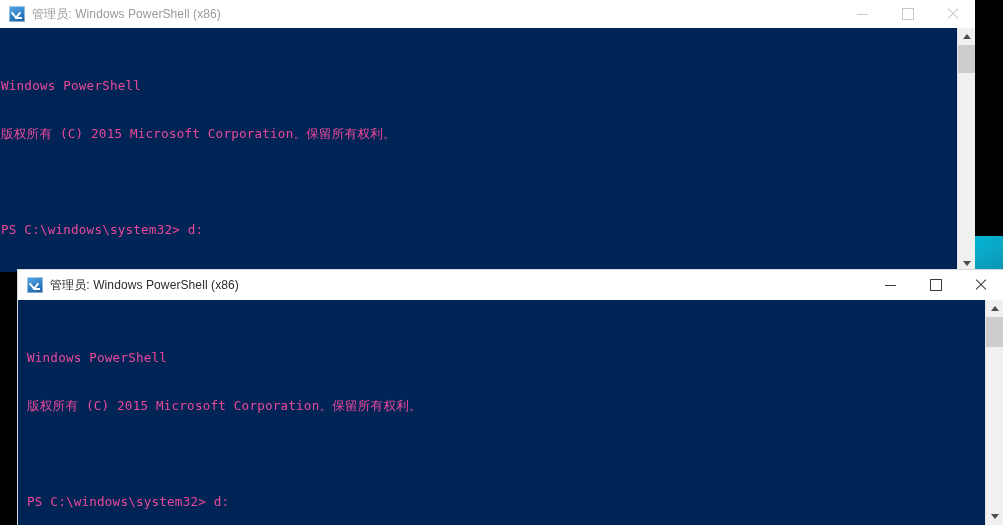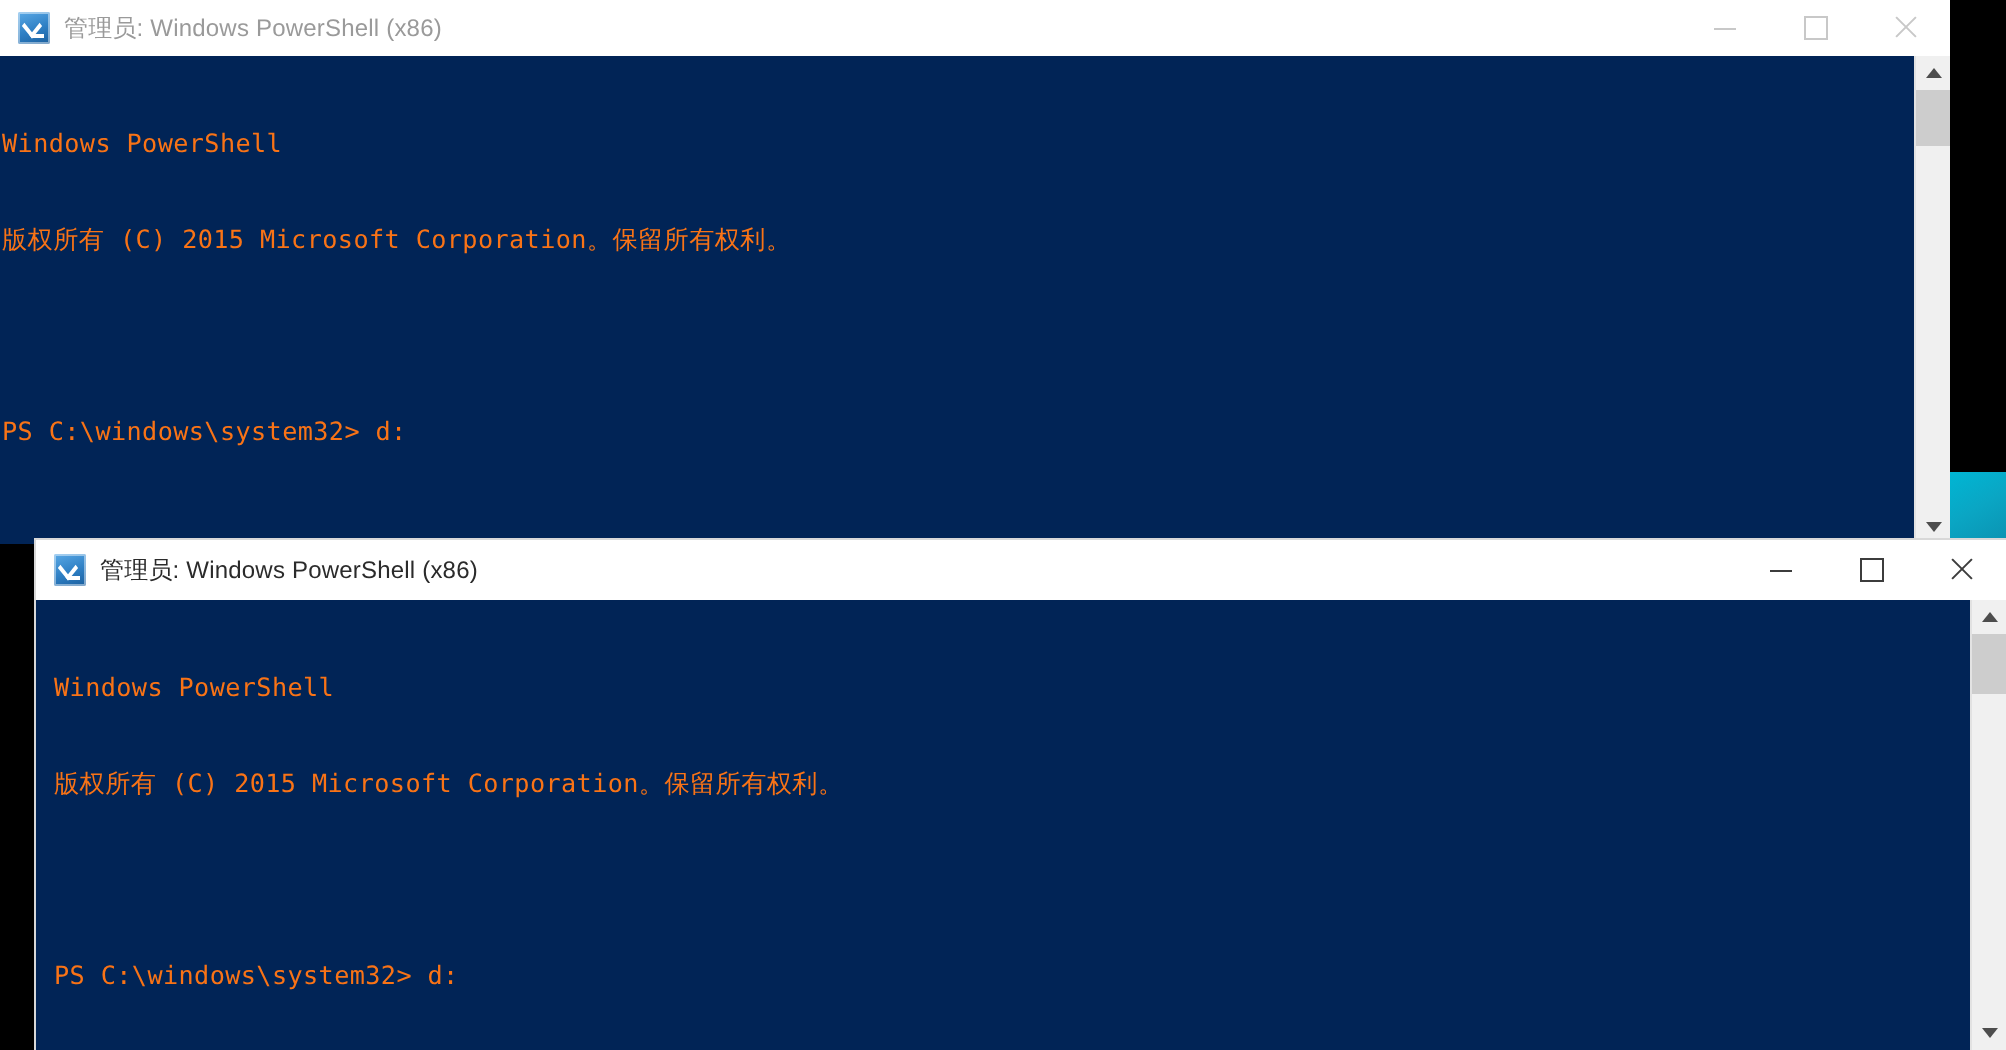--- a/index.html
+++ b/index.html
@@ -58,25 +58,25 @@
     content:"";position:absolute;left:-1px;top:5px;width:14px;height:1px;background:currentColor;
   }
   .glyph-close::before{transform:rotate(45deg);}
   .glyph-close::after{transform:rotate(-45deg);}
 
   
   .console{
     position:relative;background:#012456;overflow:hidden;
   }
   .console-text{
-    position:absolute;left:0;top:0;right:0;
+    position:absolute;left:0;top:14px;right:0;
     font-family:"DejaVu Sans Mono", monospace;
     font-size:12.6px;
     line-height:16px;
-    color:#f97316;
+    color:#ec4899;
     white-space:pre;
     padding:4px 0 0 1px;
     letter-spacing:.2px;
   }
   .line{height:16px;}
   .blank{height:16px;}
 
   
   .scrollbar{
     position:absolute;top:0;right:0;width:17px;height:100%;

